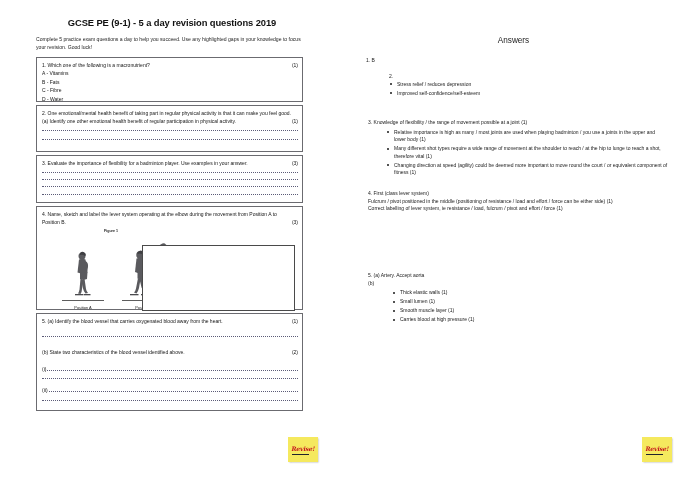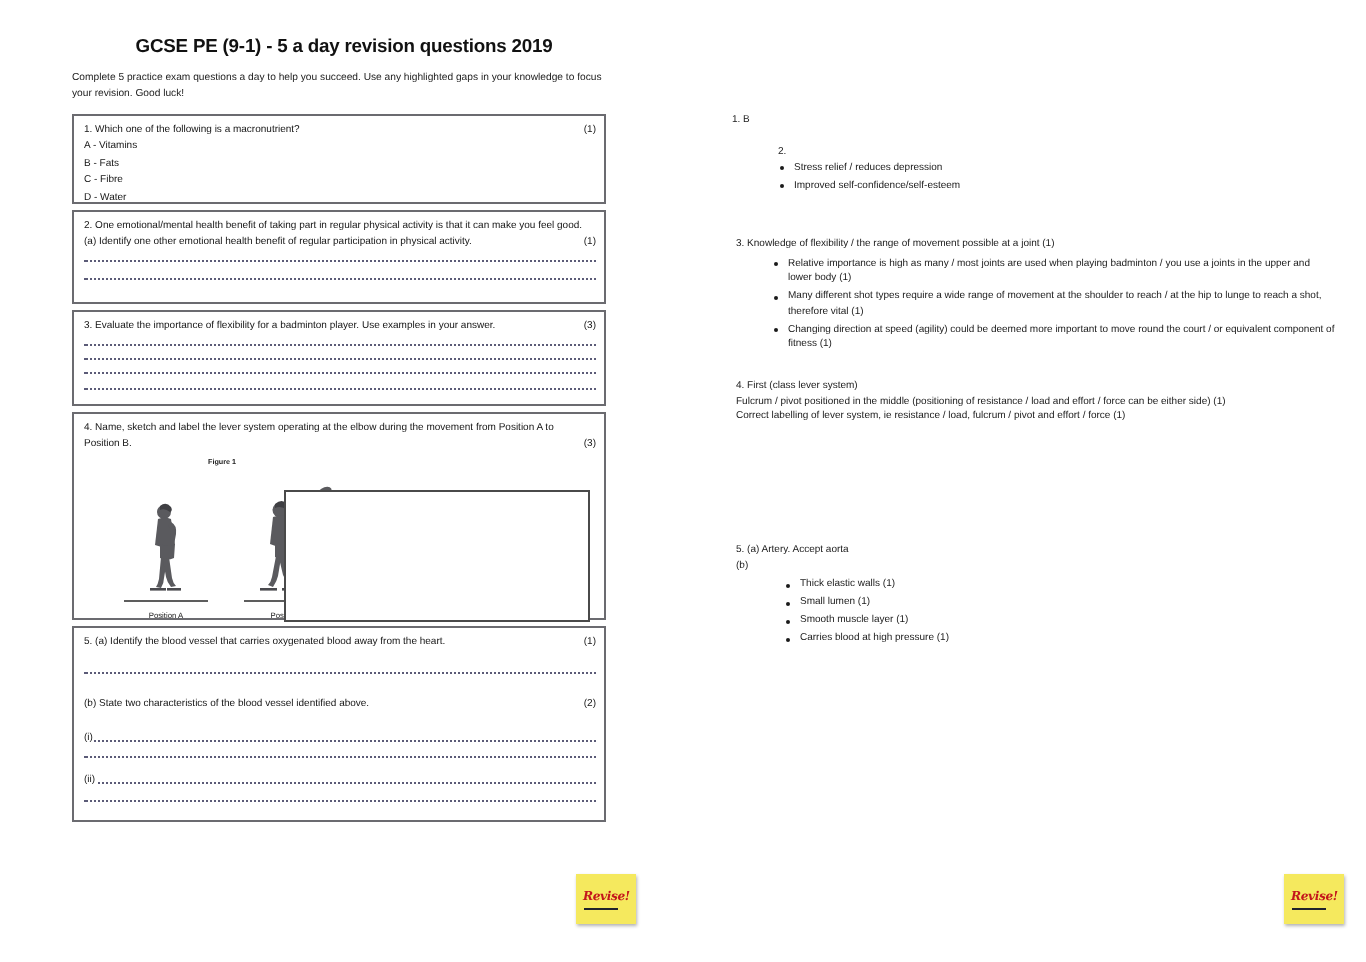--- a/index.html
+++ b/index.html
@@ -339,20 +339,21 @@
     <div class="sticky" style="left:288px;top:437px;">
       <div class="sticky-text">Revise!</div>
       <div class="sticky-underline"></div>
     </div>
   </div>
 
   <div class="gutter"></div>
 
   <div class="page page-right">
 
+    <div class="ans-title">Answers</div>
 
     <div class="ans-num" style="left:22px;top:57px;">1. B</div>
 
     <div class="ans-block" style="left:45px;top:73px;width:280px;">
       <div>2.</div>
       <ul class="bul">
         <li>Stress relief / reduces depression</li>
         <li>Improved self-confidence/self-esteem</li>
       </ul>
     </div>

